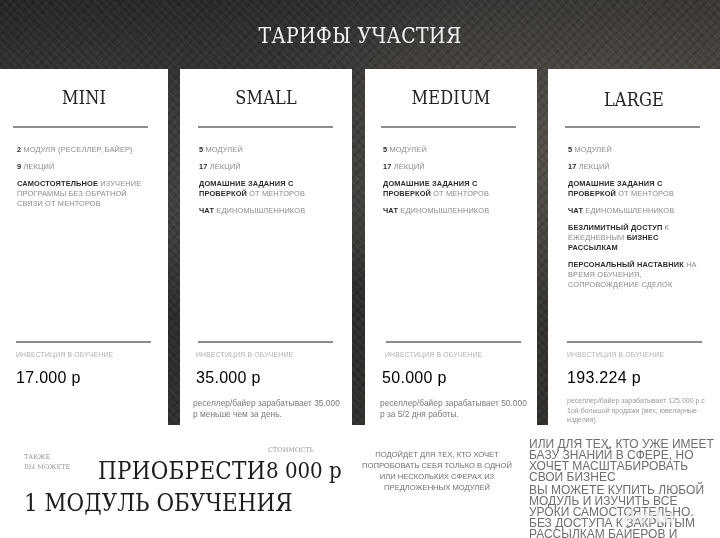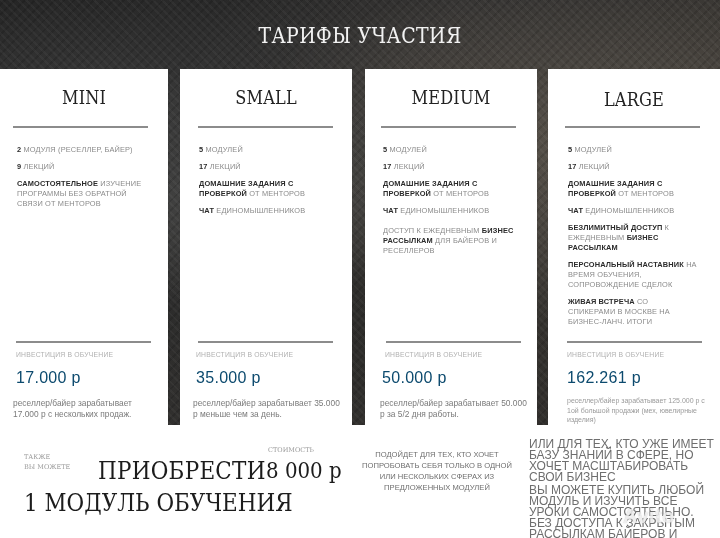--- a/index.html
+++ b/index.html
@@ -43,21 +43,21 @@
   .features { position:absolute; top:76px; left:17px; right:10px; }
   .feat {
     font-size:7.4px; line-height:10px; color:#8a8a8a; text-transform:uppercase;
     margin-bottom:7px; letter-spacing:0.15px;
   }
   .feat b { color:#2b2b2b; font-weight:bold; }
   .invest-label {
     position:absolute; font-size:6.8px; color:#b0b0b0; text-transform:uppercase; letter-spacing:0.2px;
   }
   .price {
-    position:absolute; font-size:16px; color:#0c4a6e; letter-spacing:0.3px;
+    position:absolute; font-size:16px; color:#000000; letter-spacing:0.3px;
   }
   .earn {
     position:absolute; font-size:8.4px; line-height:11px; color:#7a7a7a;
   }
   .earn.small { font-size:7px; line-height:9.5px; color:#9a9a9a; }
 
   .bottom {
     position:absolute; left:0; top:425px; width:720px; height:113px; background:#fff; z-index:3;
   }
   .also {
@@ -107,21 +107,20 @@
   <div class="plan-name">MINI</div>
   <div class="divider" style="left:13px;width:135px;top:57px;"></div>
   <div class="features">
     <div class="feat"><b>2</b><span> МОДУЛЯ (РЕСЕЛЛЕР, БАЙЕР)</span></div>
     <div class="feat"><b>9</b><span> ЛЕКЦИЙ</span></div>
     <div class="feat" style="width:130px;"><b>САМОСТОЯТЕЛЬНОЕ</b><span> ИЗУЧЕНИЕ ПРОГРАММЫ БЕЗ ОБРАТНОЙ СВЯЗИ ОТ МЕНТОРОВ</span></div>
   </div>
   <div class="divider" style="left:16px;width:135px;top:272px;"></div>
   <div class="invest-label" style="left:16px;top:282px;">ИНВЕСТИЦИЯ В ОБУЧЕНИЕ</div>
   <div class="price" style="left:16px;top:300px;">17.000 р</div>
-  <div class="earn" style="left:13px;top:329px;width:145px;">реселлер/байер зарабатывает 17.000 р с нескольких продаж.</div>
 </div>
 
 <div class="card" style="left:180px;width:172px;">
   <div class="plan-name">SMALL</div>
   <div class="divider" style="left:18px;width:135px;top:57px;"></div>
   <div class="features" style="left:19px;">
     <div class="feat"><b>5</b><span> МОДУЛЕЙ</span></div>
     <div class="feat"><b>17</b><span> ЛЕКЦИЙ</span></div>
     <div class="feat" style="width:115px;"><b>ДОМАШНИЕ ЗАДАНИЯ С ПРОВЕРКОЙ</b><span> ОТ МЕНТОРОВ</span></div>
     <div class="feat"><b>ЧАТ</b><span> ЕДИНОМЫШЛЕННИКОВ</span></div>
@@ -133,43 +132,41 @@
 </div>
 
 <div class="card" style="left:365px;width:172px;">
   <div class="plan-name">MEDIUM</div>
   <div class="divider" style="left:16px;width:135px;top:57px;"></div>
   <div class="features" style="left:18px;">
     <div class="feat"><b>5</b><span> МОДУЛЕЙ</span></div>
     <div class="feat"><b>17</b><span> ЛЕКЦИЙ</span></div>
     <div class="feat" style="width:115px;"><b>ДОМАШНИЕ ЗАДАНИЯ С ПРОВЕРКОЙ</b><span> ОТ МЕНТОРОВ</span></div>
     <div class="feat"><b>ЧАТ</b><span> ЕДИНОМЫШЛЕННИКОВ</span></div>
-    <div class="feat" style="width:140px;margin-top:10px;"><span>ДОСТУП К ЕЖЕДНЕВНЫМ </span><b>БИЗНЕС РАССЫЛКАМ</b><span> ДЛЯ БАЙЕРОВ И РЕСЕЛЛЕРОВ</span></div>
   </div>
   <div class="divider" style="left:21px;width:135px;top:272px;"></div>
   <div class="invest-label" style="left:20px;top:282px;">ИНВЕСТИЦИЯ В ОБУЧЕНИЕ</div>
   <div class="price" style="left:17px;top:300px;">50.000 р</div>
   <div class="earn" style="left:15px;top:329px;width:150px;">реселлер/байер зарабатывает 50.000 р за 5/2 дня работы.</div>
 </div>
 
 <div class="card" style="left:548px;width:172px;">
   <div class="plan-name" style="top:19px;">LARGE</div>
   <div class="divider" style="left:17px;width:135px;top:57px;"></div>
   <div class="features" style="left:20px;">
     <div class="feat"><b>5</b><span> МОДУЛЕЙ</span></div>
     <div class="feat"><b>17</b><span> ЛЕКЦИЙ</span></div>
     <div class="feat" style="width:115px;"><b>ДОМАШНИЕ ЗАДАНИЯ С ПРОВЕРКОЙ</b><span> ОТ МЕНТОРОВ</span></div>
     <div class="feat"><b>ЧАТ</b><span> ЕДИНОМЫШЛЕННИКОВ</span></div>
     <div class="feat" style="width:110px;"><b>БЕЗЛИМИТНЫЙ ДОСТУП</b><span> К ЕЖЕДНЕВНЫМ </span><b>БИЗНЕС РАССЫЛКАМ</b></div>
     <div class="feat" style="width:130px;"><b>ПЕРСОНАЛЬНЫЙ НАСТАВНИК</b><span> НА ВРЕМЯ ОБУЧЕНИЯ, СОПРОВОЖДЕНИЕ СДЕЛОК</span></div>
-    <div class="feat" style="width:120px;"><b>ЖИВАЯ ВСТРЕЧА</b><span> СО СПИКЕРАМИ В МОСКВЕ НА БИЗНЕС-ЛАНЧ. ИТОГИ</span></div>
   </div>
   <div class="divider" style="left:19px;width:135px;top:272px;"></div>
   <div class="invest-label" style="left:19px;top:282px;">ИНВЕСТИЦИЯ В ОБУЧЕНИЕ</div>
-  <div class="price" style="left:19px;top:300px;">162.261 р</div>
+  <div class="price" style="left:19px;top:300px;">193.224 р</div>
   <div class="earn small" style="left:19px;top:327px;width:140px;">реселлер/байер зарабатывает 125.000 р с 1ой большой продажи (мех, ювелирные изделия)</div>
 </div>
 
 <div class="bottom">
   <div class="also">
     <div>ТАКЖЕ</div>
     <div>ВЫ МОЖЕТЕ</div>
   </div>
   <div class="cost-label">СТОИМОСТЬ</div>
   <div class="buy-line1">ПРИОБРЕСТИ</div>

